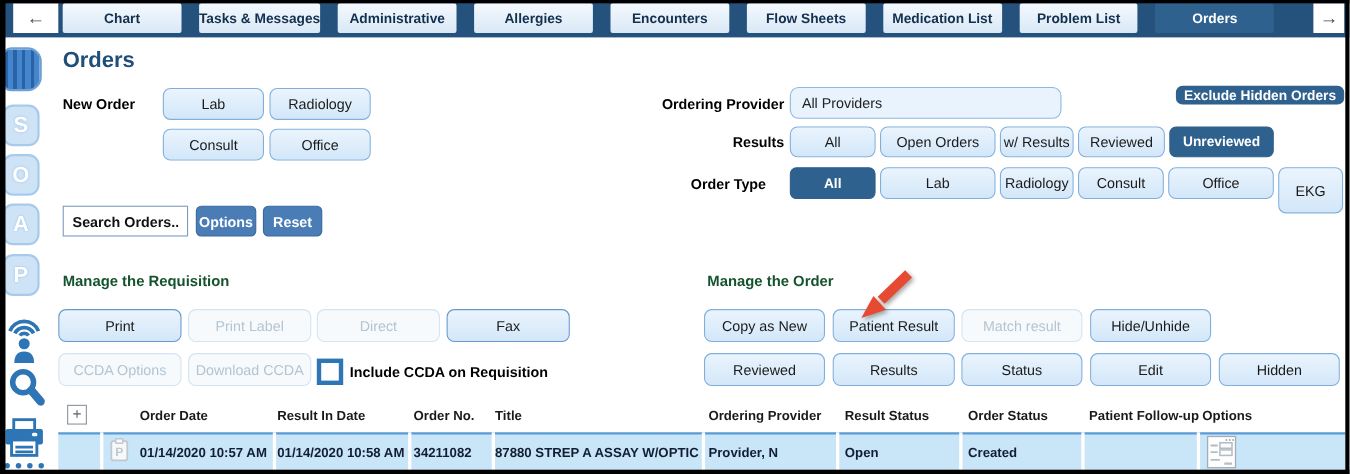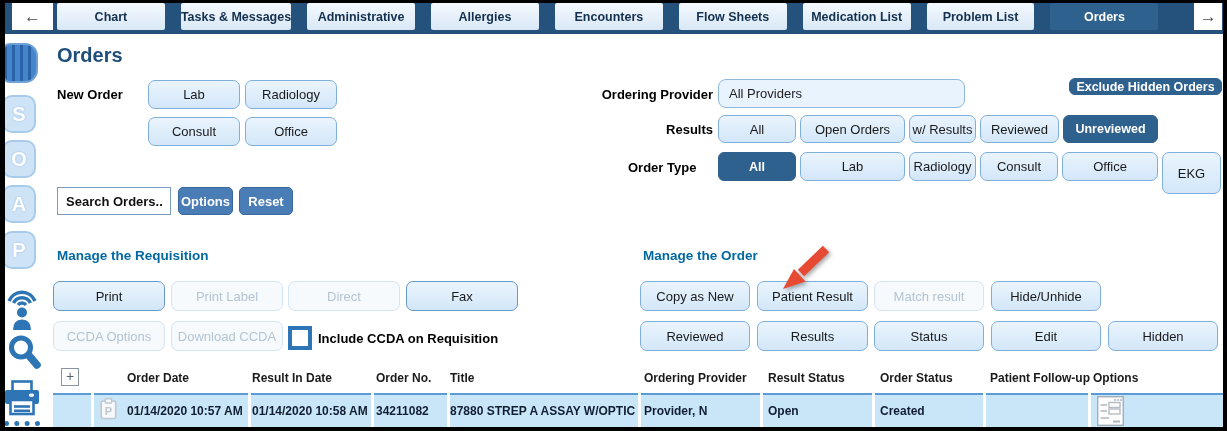--- a/index.html
+++ b/index.html
@@ -33,21 +33,21 @@
     border:2px solid #6ea0d6;border-radius:8px 13px 13px 8px;box-sizing:border-box;}
   .sletter{position:absolute;left:2px;width:34px;height:38px;border-radius:10px;
     background:#cfe3f7;border:2px solid #a8cbec;box-sizing:border-box;
     display:flex;align-items:center;justify-content:center;
     color:#fff;font-weight:bold;font-size:20px;text-shadow:0 0 2px #8fb8e0;}
   .side-icon{position:absolute;}
 
   
   .page-title{position:absolute;left:57px;top:44px;font-size:20px;font-weight:bold;color:#1f4e79;}
   .lbl{position:absolute;font-size:13px;font-weight:bold;color:#000;white-space:nowrap;}
-  .sec-h{position:absolute;font-size:13.5px;font-weight:bold;color:#0369a1;white-space:nowrap;}
+  .sec-h{position:absolute;font-size:13.5px;font-weight:bold;color:#14532d;white-space:nowrap;}
 
   
   .btn{position:absolute;box-sizing:border-box;display:flex;align-items:center;justify-content:center;
     white-space:nowrap;cursor:pointer;}
   .btn-light{background:linear-gradient(180deg,#eaf4fd,#d3e7f9);border:1px solid #7fafdd;
     border-radius:7px;font-size:13px;color:#1a1a1a;}
   .btn-light.strong{border-color:#6699cc;}
   .btn-light.disabled{background:#f6fafd;border-color:#d4e4f2;color:#b5c4d2;cursor:default;}
   .btn-dark{background:#2f618e;border:1px solid #2f618e;border-radius:6px;
     font-size:12.5px;font-weight:bold;color:#fff;}

